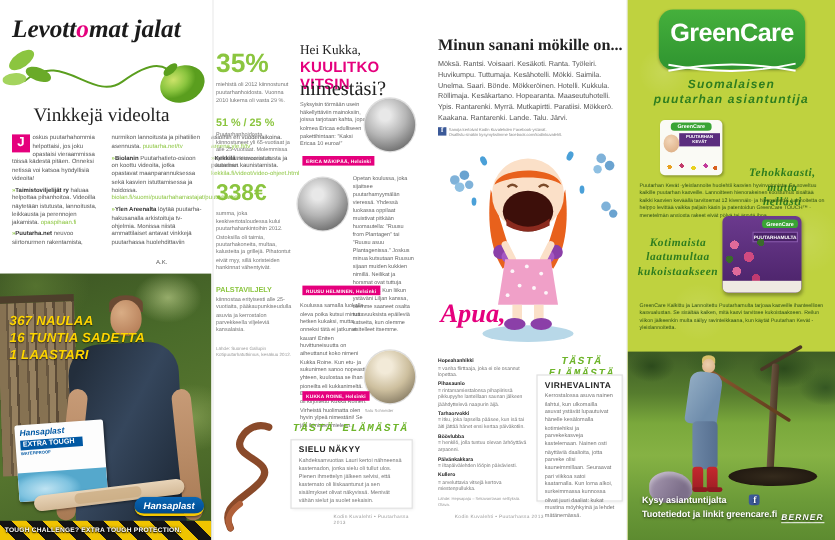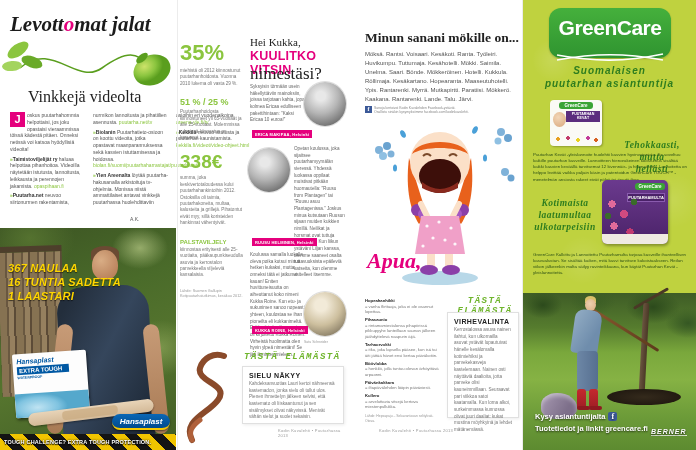--- a/index.html
+++ b/index.html
@@ -126,21 +126,21 @@
   .gc-mulch { left:84px; top:96px; width:74px; height:16px; border-radius:50%; background:radial-gradient(#342a1c,#201810 80%); }
   .gc-rake { left:58px; top:34px; width:84px; height:3px; background:linear-gradient(90deg,#8a5a30,#5d3a1c); transform:rotate(32deg); border-radius:2px; }
   .gc-w-head { left:62px; top:6px; width:11px; height:12px; border-radius:50%; background:radial-gradient(circle at 45% 40%, #ecd0ae, #d8ab80); }
   .gc-w-hair { left:62px; top:3px; width:11px; height:7px; border-radius:50% 50% 0 0; background:#d9c06a; }
   .gc-w-torso { left:50px; top:17px; width:27px; height:44px; border-radius:9px 9px 4px 4px; transform:rotate(8deg); background:linear-gradient(115deg,#93adc4,#6f8dac 70%); }
   .gc-w-legs { left:54px; top:58px; width:21px; height:40px; border-radius:4px; background:linear-gradient(90deg,#6d87a6,#566f90); }
   .gc-boot { top:96px; width:9px; height:20px; border-radius:3px 3px 2px 2px; background:linear-gradient(#c5282e,#9e1e24); }
   .gc-boot::after { content:""; position:absolute; left:0; top:17px; width:13px; height:4px; border-radius:2px; background:#8e1a20; }
   .gc-bag { left:18px; top:100px; width:36px; height:26px; border-radius:45% 55% 40% 40%; background:linear-gradient(120deg,#a89ab2,#7d6f8a 70%); box-shadow:inset 0 3px 4px rgba(255,255,255,.4); }
   .gc-footer { left:12px; top:412px; color:#fff; text-shadow:0 1px 2px rgba(0,0,0,.7); font-weight:bold; }
-  .gc-footer .l1 { font-size:7.5px; display:flex; align-items:center; gap:3px; }
+  .gc-footer .l1 { font-size:7.5px; display:flex; align-items:center; gap:19px; }
   .gc-footer .l2 { font-size:7.5px; margin-top:3px; }
   .gc-fb { width:9px; height:9px; background:#3b5998; border-radius:2px; color:#fff; font-size:8px; line-height:9px; text-align:center; font-family:"Liberation Serif",serif; }
   .gc-berner { left:128px; top:428px; color:#fff; font-size:7px; font-weight:bold; font-style:italic; letter-spacing:1px; text-shadow:0 1px 2px rgba(0,0,0,.8); border-bottom:1px solid rgba(255,255,255,.8); }
 </style>
 </head>
 <body>
 
 <div id="p1" class="abs">
   <div class="abs p1-title serif">
     <span>Levott</span><span class="o-accent">o</span><span>mat jalat</span>
@@ -346,21 +346,21 @@
   <div class="abs gc-script" style="left:92px; top:120px; width:74px; text-align:center;margin-top:20px;">
     <div>Tehokkaasti,</div>
     <div>mutta</div>
     <div>hellästi</div>
   </div>
   <div class="abs gc-body" style="left:10px; top:152px; width:154px;">Puutarhan Kevät -yleislannoite huolehtii kasvien hyvinvoinnista. Se soveltuu kaikille puutarhan kasveille. Lannoitteen hienorakeinen koostumus sisältää kaikki kasvien keväällä tarvitsemat 12 kivennäis- ja hivenainetta. Lannoitetta on helppo levittää vaikka paljain käsin ja patentoidun GreenCare TOUCH™ -menetelmän ansiosta rakeet eivät pölyä tai ärsytä ihoa.</div>
 
   <div class="abs gc-script" style="left:6px; top:198px; width:72px; text-align:center;">
     <div>Kotimaista</div>
     <div>laatumultaa</div>
-    <div>ulkotarpeisiin</div>
+    <div>kukoistaakseen</div>
   </div>
   <div class="abs gc-pack2">
     <div class="gc-mini-logo">GreenCare</div>
     <div class="p2name">PUUTARHAMULTA</div>
     <div class="gc-roses"></div>
     <div class="whiteband"></div>
   </div>
   <div class="abs gc-body" style="left:10px; top:252px; width:154px;">GreenCare Kalkittu ja Lannoitettu Puutarhamulta tarjoaa kasveille ihanteellisen kasvualustan. Se sisältää kaiken, mitä kasvi tarvitsee kukoistaakseen. Reilun viikon jälkeenkin multa säilyy ravinteikkaana, kun käytät Puutarhan Kevät -yleislannoitetta.</div>
 
   <div class="abs gc-photo">

